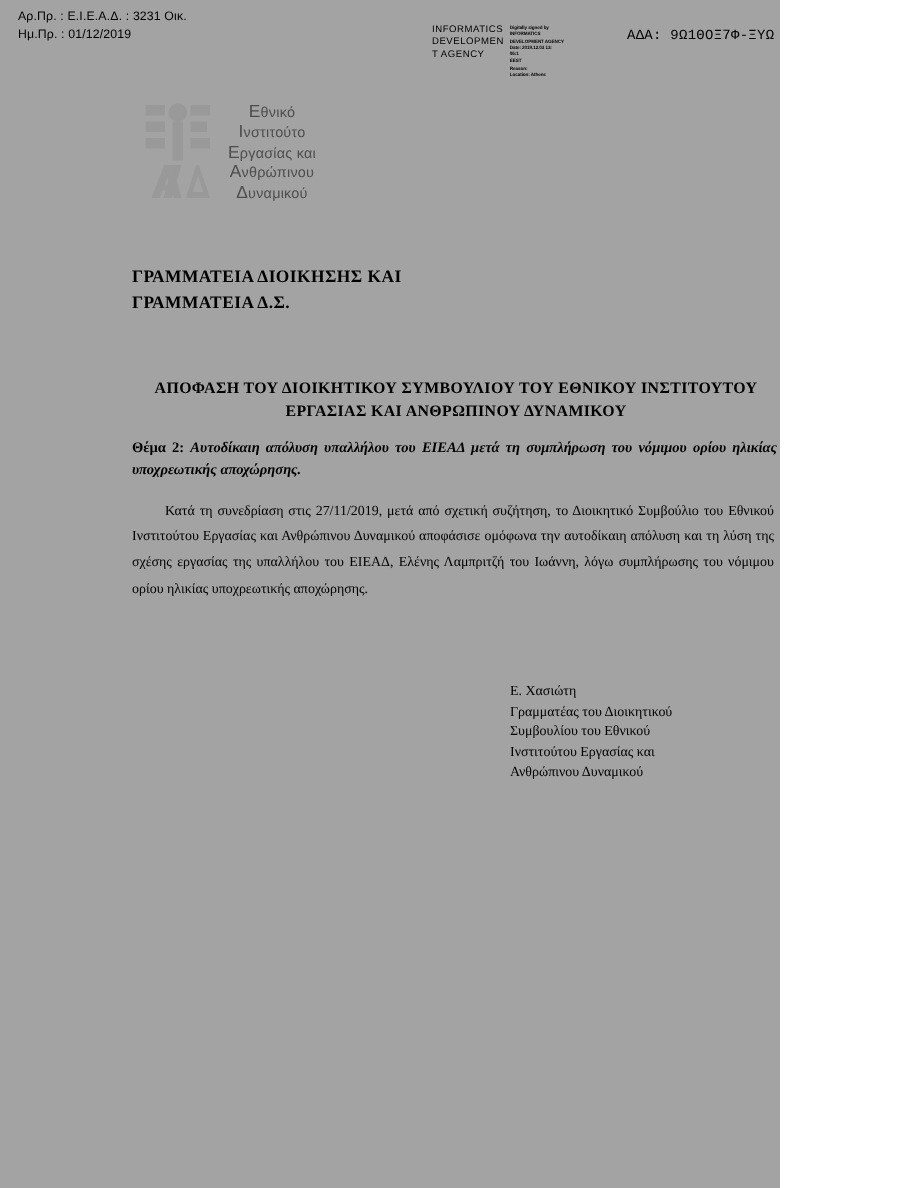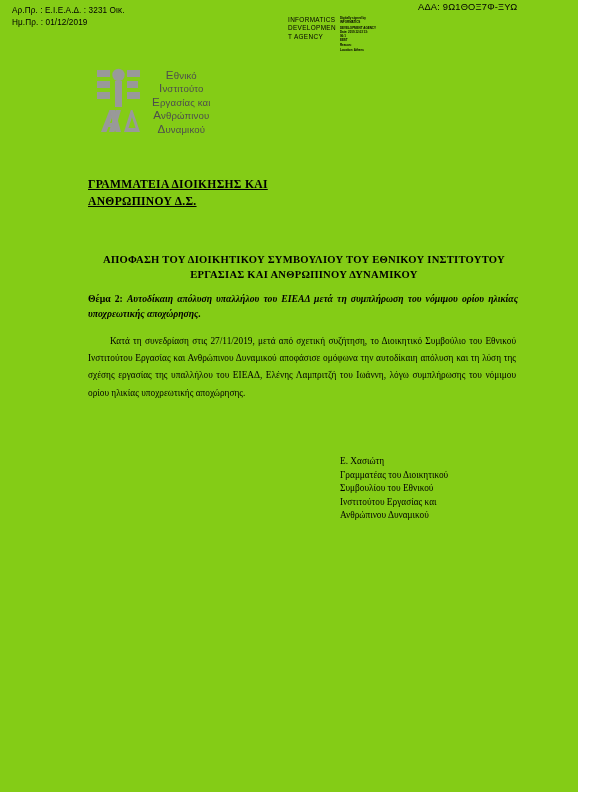--- a/index.html
+++ b/index.html
@@ -7,43 +7,43 @@
     margin: 0;
     padding: 0;
     background: #ffffff;
   }
   body {
     font-family: "Liberation Serif", serif;
     color: #000000;
   }
   .page {
     position: relative;
-    width: 578px;
+    width: 520px;
     height: 792px;
-    background: #84cc16;
+    background: #a3a3a3;
     overflow: hidden;
     box-sizing: border-box;
   }
 
   
   .doc-ref {
     position: absolute;
     left: 12px;
     top: 5px;
     font-family: "Liberation Sans", sans-serif;
     font-size: 8.2px;
     line-height: 11.5px;
     letter-spacing: 0.1px;
     white-space: nowrap;
   }
   .ada-code {
     position: absolute;
     left: 418px;
-    top: 2px;
-    font-family: Liberation Sans, sans-serif;
+    top: 18px;
+    font-family: Liberation Mono, monospace;
     font-size: 9.3px;
     letter-spacing: 0.2px;
     white-space: nowrap;
   }
 
   
   .sig-stamp {
     position: absolute;
     left: 288px;
     top: 16px;
@@ -103,21 +103,20 @@
   }
   .dept-block {
     position: absolute;
     left: 88px;
     top: 177px;
     font-size: 11.6px;
     line-height: 16.5px;
     font-weight: bold;
     letter-spacing: 0.3px;
     white-space: nowrap;
-    text-decoration: underline;
   }
   .publish-block {
     position: absolute;
     left: 307px;
     top: 205px;
     font-size: 10.3px;
     line-height: 13.5px;
     font-weight: bold;
     letter-spacing: 0.2px;
     white-space: nowrap;
@@ -233,21 +232,21 @@
       <div>Ινστιτούτο</div>
       <div>Εργασίας και</div>
       <div>Ανθρώπινου</div>
       <div>Δυναμικού</div>
     </div>
   </div>
 
 
   <div class="dept-block">
     <div>ΓΡΑΜΜΑΤΕΙΑ ΔΙΟΙΚΗΣΗΣ ΚΑΙ</div>
-    <div>ΑΝΘΡΩΠΙΝΟΥ Δ.Σ.</div>
+    <div>ΓΡΑΜΜΑΤΕΙΑ Δ.Σ.</div>
   </div>
 
 
   <div class="decision-title">
     <span>ΑΠΟΦΑΣΗ ΤΟΥ ΔΙΟΙΚΗΤΙΚΟΥ ΣΥΜΒΟΥΛΙΟΥ ΤΟΥ ΕΘΝΙΚΟΥ ΙΝΣΤΙΤΟΥΤΟΥ</span>
     <span>ΕΡΓΑΣΙΑΣ ΚΑΙ ΑΝΘΡΩΠΙΝΟΥ ΔΥΝΑΜΙΚΟΥ</span>
   </div>
 
   <div class="subject">
     <span class="subject-label">Θέμα 2: </span><span>Αυτοδίκαιη απόλυση υπαλλήλου του ΕΙΕΑΔ μετά τη συμπλήρωση του νόμιμου ορίου ηλικίας υποχρεωτικής αποχώρησης.</span>

